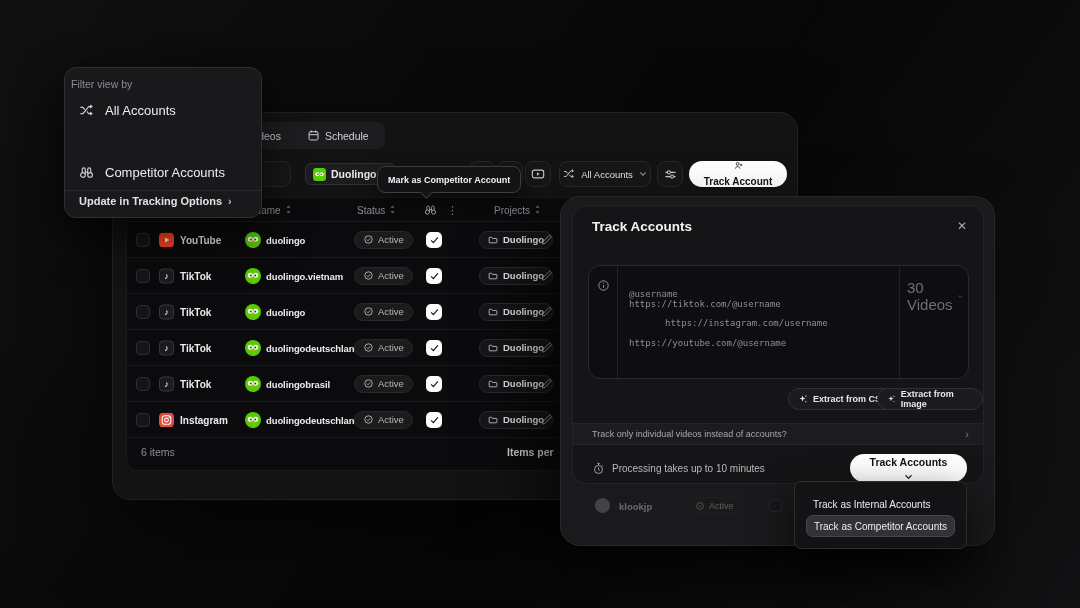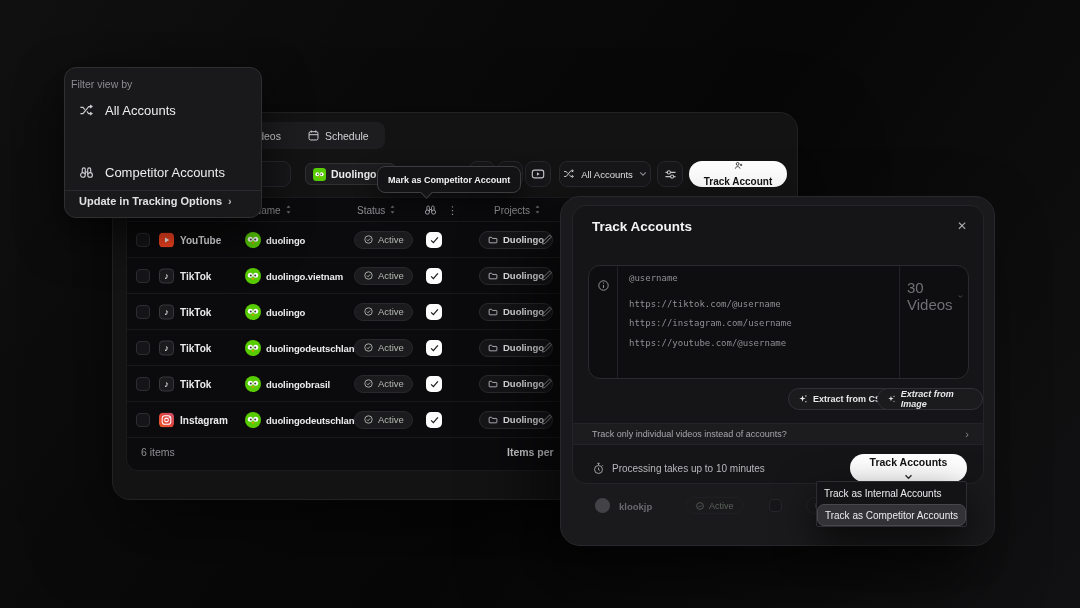--- a/index.html
+++ b/index.html
@@ -73,21 +73,21 @@
   .ph { position:absolute; left:40px; font-family:"DejaVu Sans Mono", monospace; font-size:9px; color:#8e8f93; }
   .vid-sel { position:absolute; left:318px; top:13px; width:56px; display:flex; align-items:center; gap:5px; font-size:15px; color:#6f7074; }
   .xbtn { position:absolute; top:182px; height:22px; display:flex; align-items:center; gap:5px; padding:0 9px; background:#1b1b1e; border:1px solid #303035; border-radius:11px; font-size:9px; font-weight:700; color:#e9e9ec; }
   .strip { position:absolute; left:0; right:0; top:217px; height:22px; background:#1c1c1f; border-top:1px solid #242428; border-bottom:1px solid #242428; display:flex; align-items:center; padding:0 14px 0 19px; font-size:9px; color:#a8a8ac; }
   .m-foot-note { position:absolute; left:19px; top:248px; height:28px; display:flex; align-items:center; gap:7px; font-size:10px; color:#b8b8bc; }
   .m-submit { position:absolute; left:277px; top:248px; width:117px; height:28px; border-radius:14px; font-size:10.5px; }
   .dim { position:absolute; opacity:.85; }
   .dimtxt { color:#77777c; font-size:9.5px; font-weight:700; }
 
   
-  .track-menu { position:absolute; right:113px; top:481px; background:#131316; border:1px solid #2d2d31; border-radius:2px; padding:0; z-index:50; box-shadow:0 16px 40px rgba(0,0,0,.7); }
+  .track-menu { position:absolute; right:113px; top:481px; background:#131316; border:1px solid #2d2d31; border-radius:7px; padding:11px; z-index:50; box-shadow:0 16px 40px rgba(0,0,0,.7); }
   .tm-item { height:22px; display:flex; align-items:center; padding:0 7px; font-size:10px; color:#ececef; border-radius:7px; white-space:nowrap; }
   .tm-item.sel { background:#323237; border:1px solid #47474c; font-weight:500; }
 </style>
 </head>
 <body>
 
 <svg class="defs" aria-hidden="true">
   <defs>
     <linearGradient id="g-ig" x1="0" y1="1" x2="1" y2="0">
       <stop offset="0" stop-color="#e85d28"></stop>
@@ -509,39 +509,39 @@
   <div class="card">
     <div class="m-title">Track Accounts</div>
     <div class="m-close">✕</div>
 
     <div class="inputbox">
       <svg class="ib-info ic" width="13" height="13">
           <use href="#i-info"></use>
         </svg>
       <div class="ib-div1"></div>
       <div class="ib-div2"></div>
-      <span class="ph" style="top:7px;">@username</span>
+      <span class="ph" style="top:23px;">@username</span>
       <span class="ph" style="top:33px;">https://tiktok.com/@username</span>
-      <span class="ph" style="top:52px;">https://instagram.com/username</span>
+      <span class="ph" style="top:52px;margin-left:36px;">https://instagram.com/username</span>
       <span class="ph" style="top:72px;">https://youtube.com/@username</span>
       <div class="vid-sel">
         <span>30 Videos</span>
         <svg class="ic" width="7" height="5">
             <use href="#i-chevd"></use>
           </svg>
       </div>
     </div>
 
     <div class="xbtn" style="left:215px;">
       <svg class="ic" width="10" height="10">
           <use href="#i-spark"></use>
         </svg>
       <span>Extract from CSV</span>
     </div>
-    <div class="xbtn" style="left:304px;font-style:italic;">
+    <div class="xbtn" style="left:304px;">
       <svg class="ic" width="10" height="10">
           <use href="#i-spark"></use>
         </svg>
       <span>Extract from Image</span>
     </div>
 
     <div class="strip">
       <span>Track only individual videos instead of accounts?</span>
       <span style="margin-left:auto; color:#85858a; font-size:11px;">›</span>
     </div>

